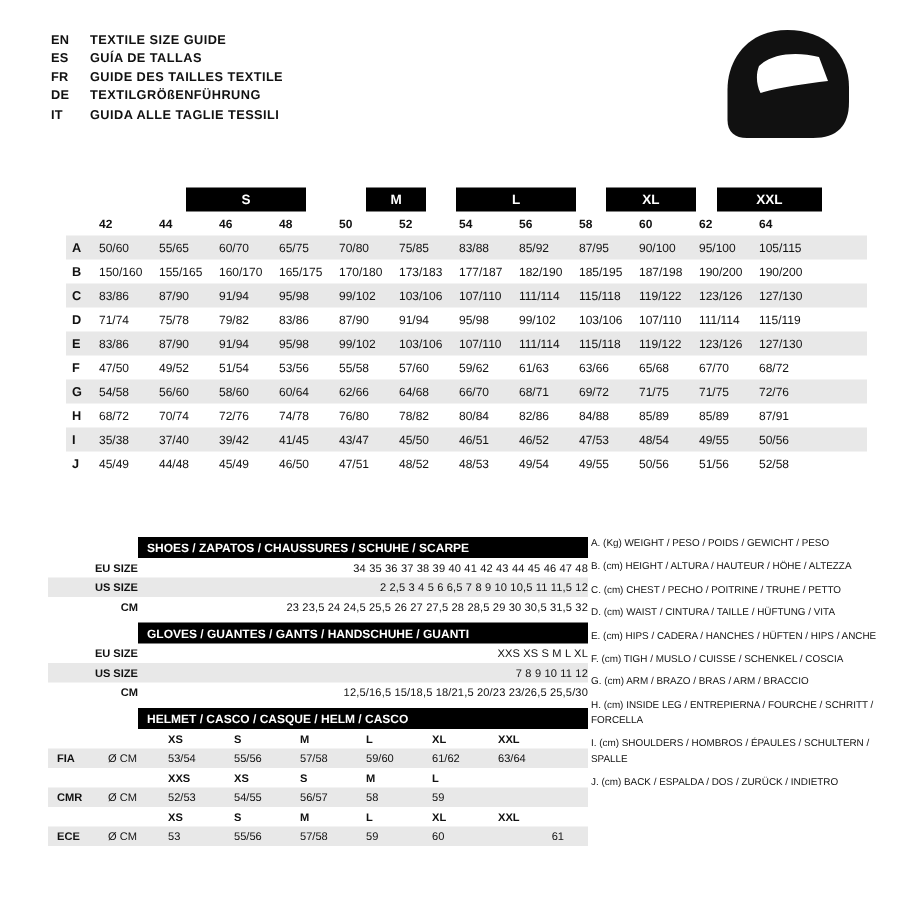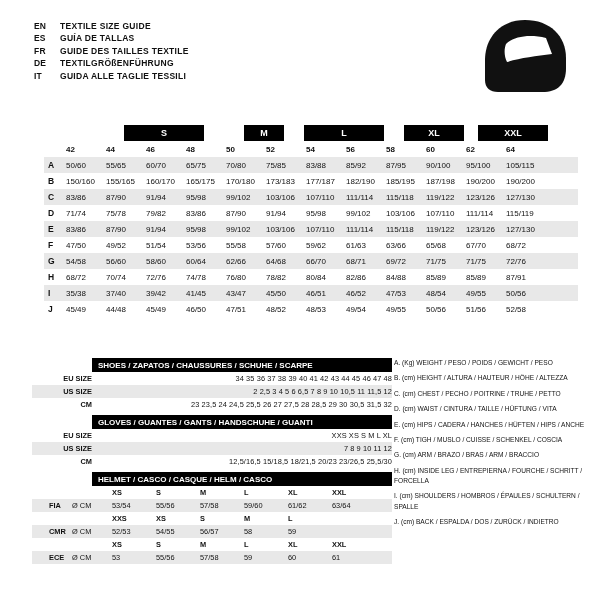--- a/index.html
+++ b/index.html
@@ -43,21 +43,21 @@
 
   .sec-title { background:#000; color:#fff; font-weight:bold; font-size:8px; padding:2px 0 2px 6px; height:14px; display:flex; align-items:center; }
   .sec-title.indent { margin-left:60px; width:300px; }
   .srow { display:flex; height:13px; align-items:center;text-align:right; }
   .srow.alt { background:#e8e8e8; }
   .srow .rk { width:60px; padding-left:4px; font-weight:bold; font-size:7.4px; }
   .srow .rv { flex:1; font-size:7.4px; letter-spacing:.1px;margin-left:24px; }
 
   .hrow { display:flex; height:13px; align-items:center; }
   .hrow.alt { background:#e8e8e8; }
-  .hrow .hk { width:40px; padding-left:17px; font-weight:bold; font-size:7.4px; }
+  .hrow .hk { width:40px; padding-left:6px; font-weight:bold; font-size:7.4px; }
   .hrow .hu { width:40px; font-size:7.4px; }
   .hrow .hv { flex:1; font-size:7.4px; }
   .hdrrow span, .hrow span.cell { display:inline-block; }
 </style>
 </head>
 <body>
 
 <div class="page">
 
   <div class="langs">
@@ -330,21 +330,21 @@
             <div class="hv"><span class="cell" style="width:44px;">52/53</span><span class="cell" style="width:44px;">54/55</span><span class="cell" style="width:44px;">56/57</span><span class="cell" style="width:44px;">58</span><span class="cell" style="width:44px;">59</span></div>
           </div>
           <div class="hrow">
             <div class="hk"></div>
             <div class="hu"></div>
             <div class="hv"><span class="cell" style="width:44px;font-weight:bold;">XS</span><span class="cell" style="width:44px;font-weight:bold;">S</span><span class="cell" style="width:44px;font-weight:bold;">M</span><span class="cell" style="width:44px;font-weight:bold;">L</span><span class="cell" style="width:44px;font-weight:bold;">XL</span><span class="cell" style="width:44px;font-weight:bold;">XXL</span></div>
           </div>
           <div class="hrow alt">
             <div class="hk">ECE</div>
             <div class="hu">Ø CM</div>
-            <div class="hv"><span class="cell" style="width:44px;">53</span><span class="cell" style="width:44px;">55/56</span><span class="cell" style="width:44px;">57/58</span><span class="cell" style="width:44px;">59</span><span class="cell" style="width:44px;">60</span><span class="cell" style="width:44px;">61</span></div>
+            <div class="hv"><span class="cell" style="width:44px;">53</span><span class="cell" style="width:44px;">55/56</span><span class="cell" style="width:44px;">57/58</span><span class="cell" style="width:44px;">59</span><span class="cell" style="width:44px;">60</span><span class="cell" style="width:44px;text-align:right;">61</span></div>
           </div>
         </div>
 
     </div>
 
     <div class="right-col">
       <div>A. (Kg) WEIGHT / PESO / POIDS / GEWICHT / PESO</div>
       <div>B. (cm) HEIGHT / ALTURA / HAUTEUR / HÖHE / ALTEZZA</div>
       <div>C. (cm) CHEST / PECHO / POITRINE / TRUHE / PETTO</div>
       <div>D. (cm) WAIST / CINTURA / TAILLE / HÜFTUNG / VITA</div>

